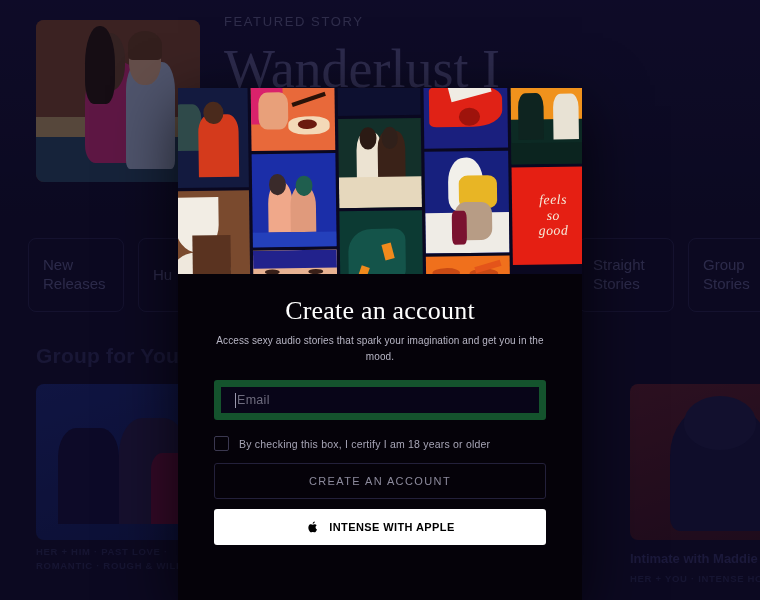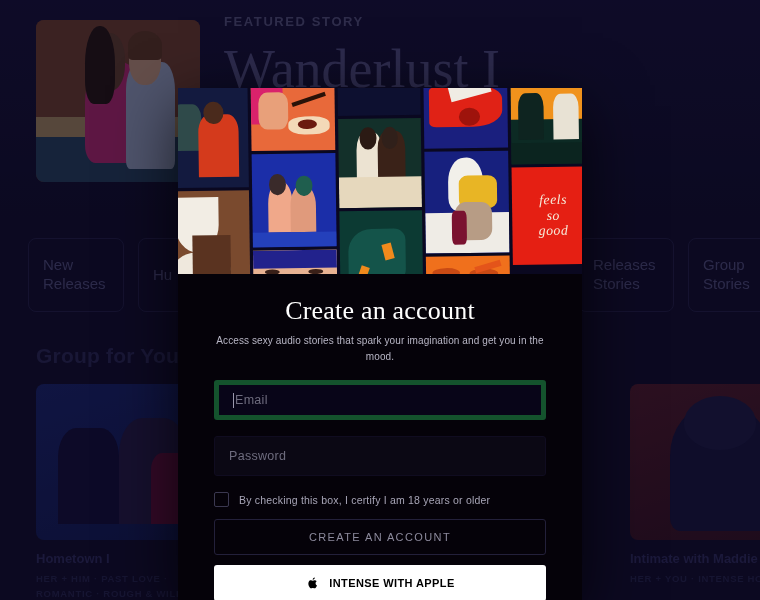--- a/index.html
+++ b/index.html
@@ -40,21 +40,21 @@
           background:#2a1a16; border-radius:48% 48% 30% 30%; }
   .ha-m { position:absolute; left:55%; bottom:8%; width:30%; height:66%;
           background:#a8b6d8; border-radius:26% 26% 8% 8%; }
   .ha-m-head { position:absolute; left:57%; top:10%; width:19%; height:30%;
           background:#d8a98c; border-radius:46%; }
   .ha-m-hair { position:absolute; left:56%; top:7%; width:21%; height:18%;
           background:#6b4129; border-radius:50% 50% 14% 14%; }
 
   .hero-text { position: absolute; left: 224px; top: 14px; }
   .hero-kicker {
-    font-size: 13px; letter-spacing: 1.6px; font-weight: 700;
+    font-size: 13px; letter-spacing: 1.6px; font-weight: 400;
     color: #62608f;
   }
   .hero-title {
     font-family: "Liberation Serif", serif;
     font-size: 54px; line-height: 1.05; font-weight: 400;
     color: #5d5b92; margin-top: 12px; white-space: nowrap;
   }
 
   
   .cats {
@@ -202,21 +202,21 @@
     margin-top: 7px; text-align:center;
     font-size: 10px; color: #b9b7c6; line-height: 1.55; letter-spacing: .1px;
   }
 
   .field {
     margin-top: 16px; width: 100%; height: 40px;
     background: #0b0814; border: 1px solid #100c20; border-radius: 3px;
     display: flex; align-items: center; padding: 0 14px;
     font-size: 12.5px; color: #6e6c7e; letter-spacing: .3px;
   }
-  .field.focused { border: 5px solid #14532d; background:#080518; }
+  .field.focused { border: 7px solid #14532d; background:#080518; }
   .caret {
     display:inline-block; width:1px; height:15px; background:#9a98ad;
     margin-right:1px;
   }
 
   .checkrow { margin-top: 16px; display:flex; align-items:center; gap:10px; }
   .checkbox {
     width:15px; height:15px; border:1px solid #3b3850; border-radius:2px;
     background:transparent; flex:0 0 auto;
   }
@@ -261,34 +261,33 @@
         <div class="hero-title">Wanderlust I</div>
       </div>
     </div>
 
     <div class="cats">
       <div class="cat">New Releases</div>
       <div class="cat">Hu</div>
       <div class="cat" style="visibility:hidden"></div>
       <div class="cat" style="visibility:hidden"></div>
       <div class="cat" style="visibility:hidden"></div>
-      <div class="cat">Releases Stories</div>
+      <div class="cat">Straight Stories</div>
       <div class="cat">Group Stories</div>
     </div>
 
     <div class="sec-title">Group for You</div>
 
     <div class="cards">
       <div class="card">
         <div class="card-art art-a">
           <div class="f1"></div>
             <div class="f2"></div>
             <div class="f3"></div>
         </div>
-        <div class="card-title">Hometown I</div>
         <div class="card-tags">HER + HIM · PAST LOVE · ROMANTIC · ROUGH &amp; WILD</div>
       </div>
 
       <div class="card" style="visibility:hidden">
         <div class="card-art art-a"></div>
       </div>
       <div class="card" style="visibility:hidden">
         <div class="card-art art-a"></div>
       </div>
 
@@ -396,23 +395,20 @@
 
     <div class="mbody">
       <div class="m-title">Create an account</div>
       <div class="m-sub">Access sexy audio stories that spark your imagination and get you in the mood.</div>
 
       <div class="field focused">
         <span class="caret"></span>
         <span>Email</span>
       </div>
 
-      <div class="field">
-        <span>Password</span>
-      </div>
 
       <div class="checkrow">
         <div class="checkbox"></div>
         <div class="checklabel">By checking this box, I certify I am 18 years or older</div>
       </div>
 
       <div class="btn btn-outline">CREATE AN ACCOUNT</div>
 
       <div class="btn-social">
         <span class="sicon">

